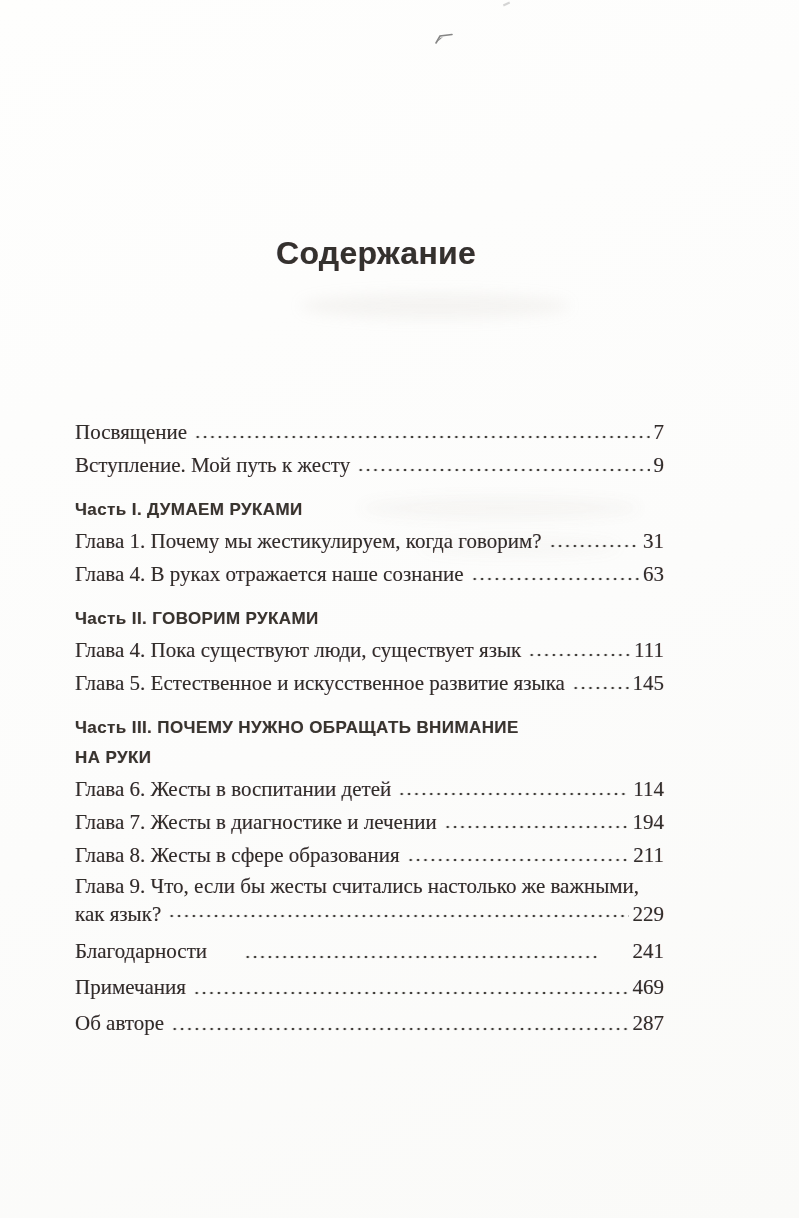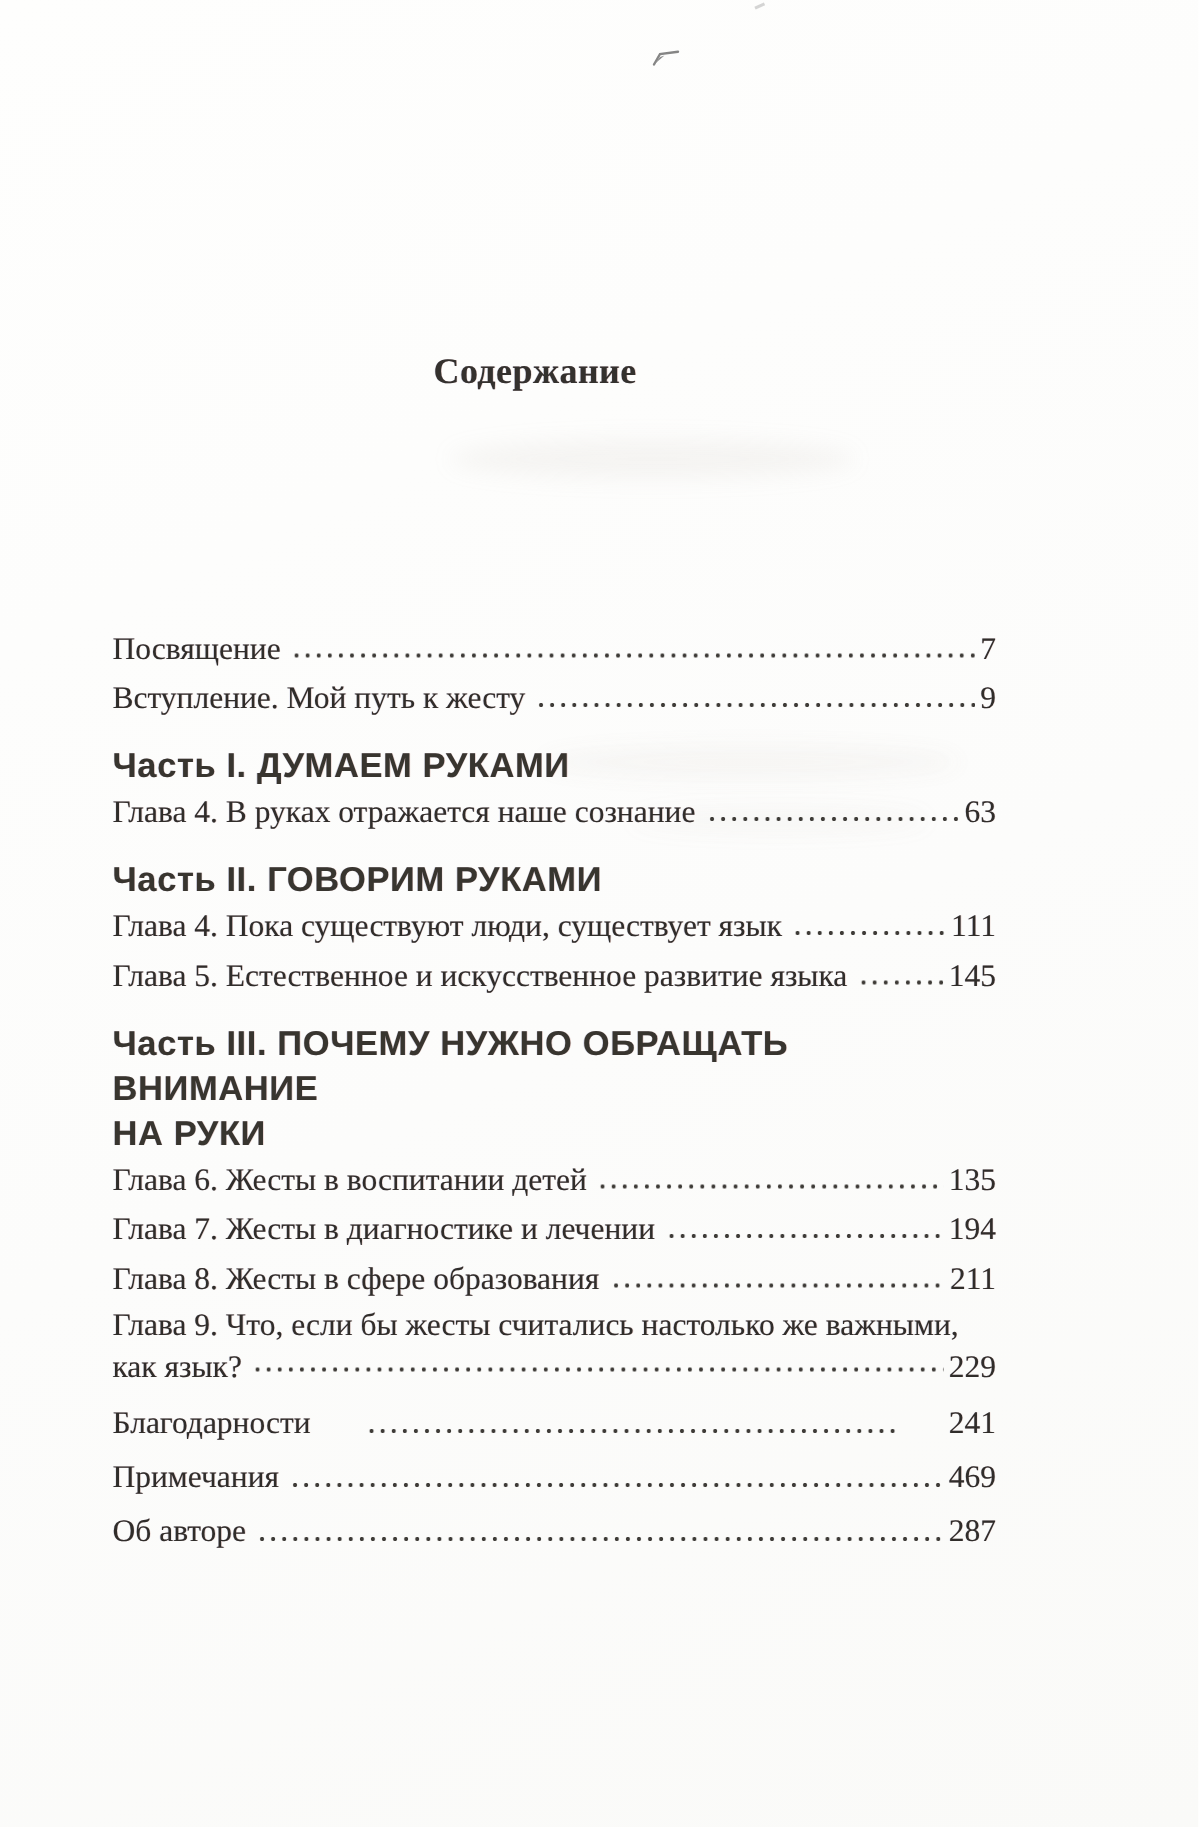--- a/index.html
+++ b/index.html
@@ -26,25 +26,25 @@
   .smudge.s1 { left: 300px; top: 293px; width: 270px; height: 26px; }
   .smudge.s2 { left: 360px; top: 497px; width: 280px; height: 22px; opacity: .8; }
   .smudge.s3 { left: 420px; top: 538px; width: 200px; height: 18px; opacity: .6; }
   
   .scan-mark { position: absolute; left: 433px; top: 31px; opacity: 0.75; }
   .scan-fleck { position: absolute; left: 503px; top: 3px; width: 7px; height: 2px;
     background: #b9b9b9; transform: rotate(-25deg); opacity: .6; }
 
   .title {
     position: absolute;
-    left: 289px;
+    left: 276px;
     top: 235px;
-    font-family: Liberation Serif, serif;
+    font-family: Liberation Sans, sans-serif;
     font-weight: 700;
-    font-size: 24px;
+    font-size: 32px;
     color: #34312e;
     letter-spacing: 0.3px;
     text-shadow: 0.4px 0 0 rgba(150, 40, 25, 0.22), -0.4px 0 0 rgba(30, 45, 130, 0.20);
   }
 
   .toc {
     position: absolute;
     left: 75px;
     top: 416px;
     width: 589px;
@@ -70,21 +70,21 @@
   }
   .entry .num { white-space: nowrap; }
   .entry.full { display: block; line-height: 28px; }
   .entry.cont { line-height: 28px; }
   .entry.gap { margin-top: 5px; gap: 30px; }
   .toc > .entry:nth-last-child(-n+3) { line-height: 36px; }
 
   .part {
     font-family: "Liberation Sans", sans-serif;
     font-weight: 700;
-    font-size: 23px;
+    font-size: 17px;
     line-height: 30px;
     color: #38352f;
     letter-spacing: 0.4px;
     margin-top: 13px;
     text-shadow: 0.4px 0 0 rgba(150, 40, 25, 0.20), -0.4px 0 0 rgba(30, 45, 130, 0.20);
   }
 </style>
 </head>
 <body>
 
@@ -109,20 +109,25 @@
       </div>
       <div class="entry">
         <span class="lbl">Вступление. Мой путь к жесту</span>
         <span class="leader"></span>
         <span class="num">9</span>
       </div>
       <div class="part">
         <div>Часть I. ДУМАЕМ РУКАМИ</div>
       </div>
       <div class="entry">
+        <span class="lbl">Глава 1. Почему мы жестикулируем, когда говорим?</span>
+        <span class="leader"></span>
+        <span class="num">31</span>
+      </div>
+      <div class="entry">
         <span class="lbl">Глава 4. В руках отражается наше сознание</span>
         <span class="leader"></span>
         <span class="num">63</span>
       </div>
       <div class="part">
         <div>Часть II. ГОВОРИМ РУКАМИ</div>
       </div>
       <div class="entry">
         <span class="lbl">Глава 4. Пока существуют люди, существует язык</span>
         <span class="leader"></span>
@@ -133,21 +138,21 @@
         <span class="leader"></span>
         <span class="num">145</span>
       </div>
       <div class="part">
         <div>Часть III. ПОЧЕМУ НУЖНО ОБРАЩАТЬ ВНИМАНИЕ</div>
         <div>НА РУКИ</div>
       </div>
       <div class="entry">
         <span class="lbl">Глава 6. Жесты в воспитании детей</span>
         <span class="leader"></span>
-        <span class="num">135</span>
+        <span class="num">114</span>
       </div>
       <div class="entry">
         <span class="lbl">Глава 7. Жесты в диагностике и лечении</span>
         <span class="leader"></span>
         <span class="num">194</span>
       </div>
       <div class="entry">
         <span class="lbl">Глава 8. Жесты в сфере образования</span>
         <span class="leader"></span>
         <span class="num">211</span>

